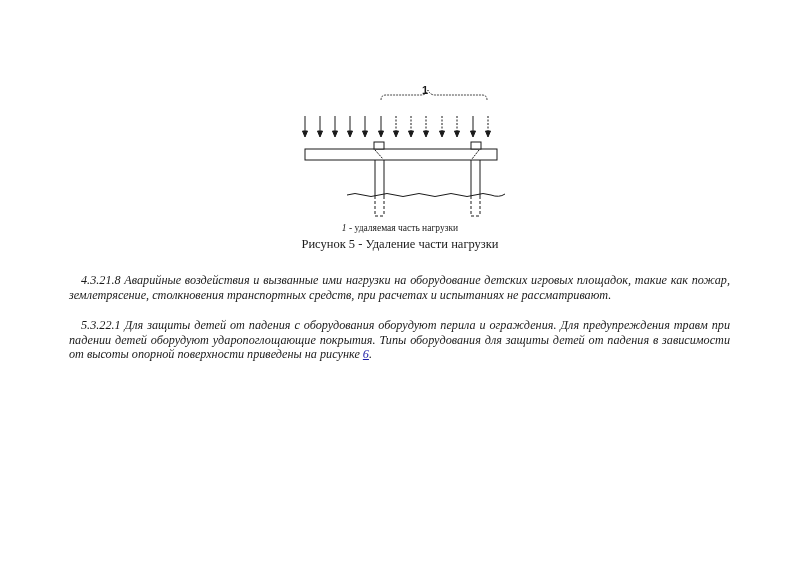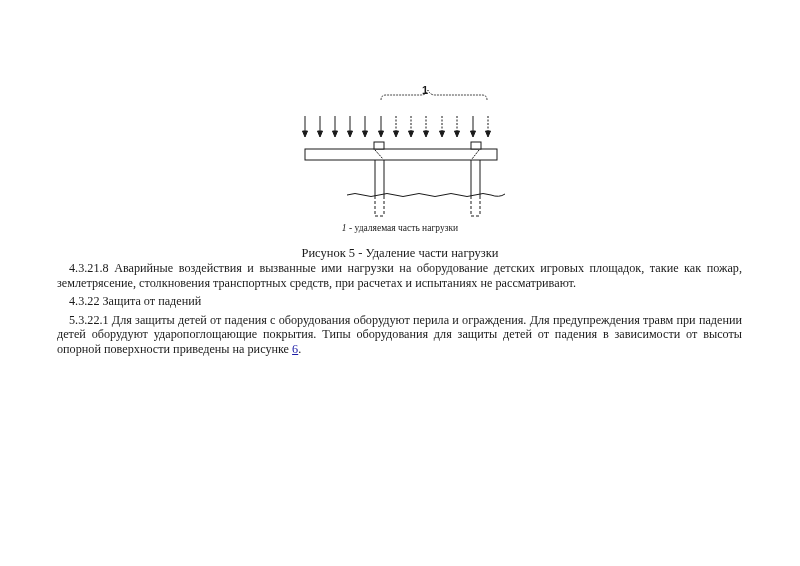--- a/index.html
+++ b/index.html
@@ -38,34 +38,34 @@
       font-style: italic;
     }
     .caption {
       position: absolute;
       left: 0;
       width: 800px;
       top: 236px;
       text-align: center;
       font-size: 12.5px;
       line-height: 16px;
-      margin-top: 9px;
     }
     .body-text {
       position: absolute;
       left: 53px;
       top: 257px;
       width: 693px;
       font-size: 12.2px;
       line-height: 14.6px;
     }
     .body-text p {
-      margin: 4px;
+      margin: 16px;
       text-indent: 12px;
       text-align: justify;
+      font-style: italic;
     }
     a.ref {
       color: #1a1aa6;
       text-decoration: underline;
     }
   </style>
 </head>
 <body>
 
 <div>
@@ -140,17 +140,16 @@
       <path d="M52,109 Q60,106 68,109 T84,109 T100,109 T116,109 T132,109 T148,109 T164,109 T180,109 T196,109 T210,108" fill="none" stroke="#1a1a1a" stroke-width="1"></path>
     </svg>
   </div>
 
   <div class="legend"><span class="num">1</span><span> - удаляемая часть нагрузки</span></div>
 
   <div class="caption">Рисунок 5 - Удаление части нагрузки</div>
 
   <div class="body-text">
     <p>4.3.21.8 Аварийные воздействия и вызванные ими нагрузки на оборудование детских игровых площадок, такие как пожар, землетрясение, столкновения транспортных средств, при расчетах и испытаниях не рассматривают.</p>
-    <p>4.3.22 Защита от падений</p>
     <p><span>5.3.22.1 Для защиты детей от падения с оборудования оборудуют перила и ограждения. Для предупреждения травм при падении детей оборудуют ударопоглощающие покрытия. Типы оборудования для защиты детей от падения в зависимости от высоты опорной поверхности приведены на рисунке </span><a class="ref" href="#">6</a><span>.</span></p>
   </div>
 
 </div>
 
 </body></html>

